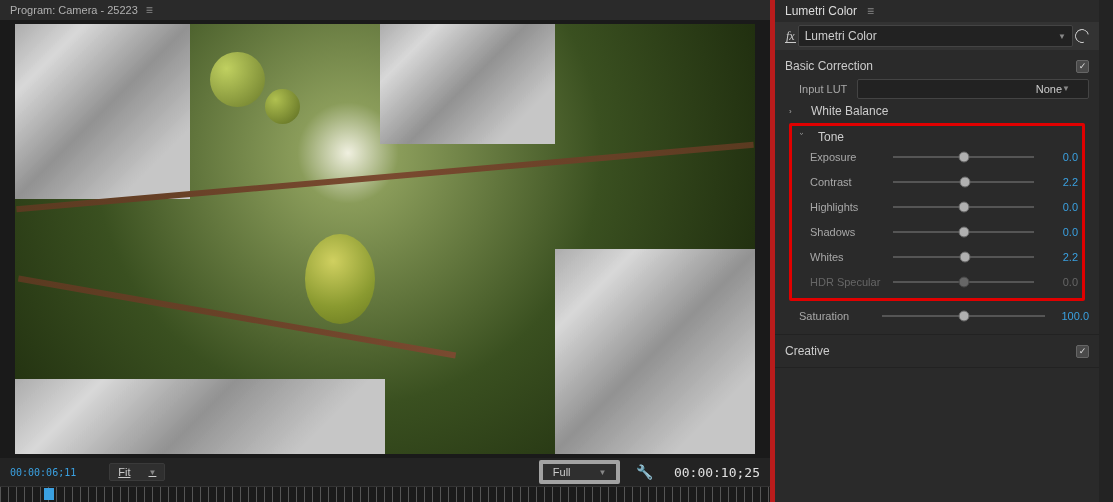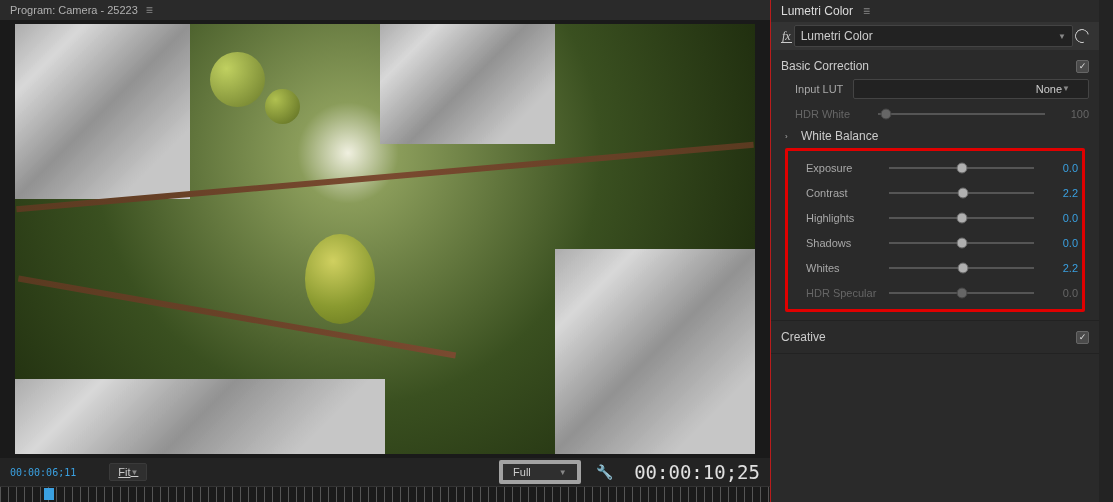--- a/index.html
+++ b/index.html
@@ -22,45 +22,45 @@
     
     .blob { position: absolute; border-radius: 50%; }
     .fruit1 { top: 28px; left: 195px; width: 55px; height: 55px; background: radial-gradient(circle at 30% 30%, #c0d060, #6a7a2a); }
     .fruit2 { top: 65px; left: 250px; width: 35px; height: 35px; background: radial-gradient(circle at 30% 30%, #b0c050, #5a6a20); }
     .bird { top: 210px; left: 290px; width: 70px; height: 90px; background: radial-gradient(circle at 40% 30%, #d0d060, #8a9a30 60%, #6a7a20); }
     .branch1 { position: absolute; top: 150px; left: 0; width: 100%; height: 6px; background: linear-gradient(90deg, #5a3a20, #7a4a30, #5a3a20); transform: rotate(-5deg); }
     .branch2 { position: absolute; top: 290px; left: 0; width: 60%; height: 6px; background: linear-gradient(90deg, #5a3a20, #7a4a30); transform: rotate(10deg); }
     
     .transport-bar { height: 28px; display: flex; align-items: center; padding: 0 10px; gap: 8px; background: #232323; }
     .tc-left { color: #3aa0e0; font-size: 10px; font-family: monospace; }
-    .fit-select { display: flex; align-items: center; background: #2f2f2f; border: 1px solid #3a3a3a; padding: 2px 8px; border-radius: 2px; color: #ccc; font-size: 11px; margin-left: 25px; cursor: pointer; text-decoration: underline; }
+    .fit-select { display: flex; align-items: center; gap: 18px; background: #2f2f2f; border: 1px solid #3a3a3a; padding: 2px 8px; border-radius: 2px; color: #ccc; font-size: 11px; margin-left: 25px; cursor: pointer; text-decoration: underline; }
     .chev { font-size: 8px; color: #888; }
     .spacer { flex: 1; }
     .zoom-select { display: flex; align-items: center; gap: 28px; background: #2f2f2f; border: 4px solid #a3a3a3; padding: 2px 10px; border-radius: 2px; color: #ccc; font-size: 11px; cursor: pointer; }
     .wrench { color: #ccc; font-size: 14px; margin: 0 8px; cursor: pointer; }
-    .tc-right { color: #e0e0e0; font-size: 19px; font-family: monospace; margin-left: 4px; }
+    .tc-right { color: #e0e0e0; font-size: 13px; font-family: monospace; margin-left: 4px; }
     .timeline-ruler { height: 16px; background: #1a1a1a; border-top: 1px solid #333; position: relative; }
     .ruler-ticks { position: absolute; inset: 0; background: repeating-linear-gradient(90deg, #555, #555 1px, transparent 1px, transparent 8px); }
     .playhead { position: absolute; top: 1px; left: 44px; width: 10px; height: 12px; background: #3aa0e0; }
     
     
-    .lumetri-panel { width: 329px; height: 100%; background: #2a2a2a; border-left: 1px solid #b91c1c; display: flex; flex-direction: column; overflow: hidden; }
+    .lumetri-panel { width: 329px; height: 100%; background: #2a2a2a; border-left: 5px solid #b91c1c; display: flex; flex-direction: column; overflow: hidden; }
     .lumetri-header { height: 22px; display: flex; align-items: center; padding: 0 10px; color: #dcdcdc; font-size: 12px; }
     .lumetri-header .menu-icon { margin-left: 10px; color: #888; }
     .master-bar { background: #333; padding: 4px 10px; display: flex; align-items: center; gap: 6px; font-size: 11px; }
     .arrow-r { font-size: 7px; color: #888; transform: scaleX(0.7); }
     .master-link { color: #888; cursor: pointer; }
     .active-link { color: #3aa0e0; cursor: pointer; }
     .fx-row { background: #333; padding: 3px 10px; display: flex; align-items: center; gap: 2px; }
     .fx-icon { font-style: italic; font-family: serif; color: #ccc; font-size: 12px; border-bottom: 1px solid #ccc; line-height: 1; padding: 0 1px; }
     .fx-select { flex: 1; background: #222; border: 1px solid #444; color: #ccc; padding: 3px 6px; display: flex; justify-content: space-between; align-items: center; border-radius: 2px; cursor: pointer; }
     .reset-arc { width: 14px; height: 14px; border: 1.5px solid #ccc; border-radius: 50%; border-right-color: transparent; transform: rotate(30deg); position: relative; cursor: pointer; }
     
     .section { padding: 6px 10px; border-bottom: 1px solid #222; }
-    .section-header { display: flex; align-items: center; gap: 6px; color: #ccc; font-size: 12px; padding: 3px 0; cursor: pointer; }
+    .section-header { display: flex; align-items: center; gap: 12px; color: #ccc; font-size: 12px; padding: 3px 0; cursor: pointer; }
     .check-box { width: 13px; height: 13px; margin-left: auto; background: #4a4a4a; border: 1px solid #666; border-radius: 2px; display: flex; align-items: center; justify-content: center; color: #ddd; font-size: 9px; cursor: pointer; }
     
     .row { display: flex; align-items: center; padding: 3px 0 3px 14px; font-size: 11px; height: 25px; }
     .row-label { width: 75px; color: #a8a8a8; }
     .row.disabled .row-label, .row.disabled .row-value { color: #666; }
     .lut-row .row-label { width: 58px; }
     .lut-select { flex: 1; background: #222; border: 1px solid #444; padding: 3px 18px; display: flex; justify-content: flex-end; align-items: center; border-radius: 2px; color: #ccc; cursor: pointer; }
     .slider-track { flex: 1; height: 2px; background: #555; position: relative; margin: 0 8px; }
     .slider-thumb { position: absolute; top: 50%; transform: translate(-50%, -50%); width: 11px; height: 11px; border-radius: 50%; background: #b0b0b0; border: 1px solid #666; cursor: pointer; }
     .row.disabled .slider-thumb { background: #666; border-color: #444; }
@@ -137,34 +137,31 @@
     </div>
 
     <div class="row lut-row">
       <span class="row-label">Input LUT</span>
       <div class="lut-select">
         <span>None</span>
         <span class="chev">▼</span>
       </div>
     </div>
 
-    <div class="row disabled">
-      <span class="row-label">HDR White</span>
-      <div class="slider-track">
-        <div class="slider-thumb" style="left:5%"></div>
-      </div>
-      <span class="row-value">100</span>
-    </div>
 
     <div class="section-header" style="padding-left:4px">
       <span class="wb-chev">›</span>
       <span>White Balance</span>
     </div>
 
     <div class="tone-highlight">
+      <div class="section-header" style="padding:0">
+        <span class="wb-chev down">›</span>
+        <span>Tone</span>
+      </div>
       <div class="row">
         <span class="row-label">Exposure</span>
         <div class="slider-track">
             <div class="slider-thumb" style="left:50%"></div>
           </div>
         <span class="row-value">0.0</span>
       </div>
       <div class="row">
         <span class="row-label">Contrast</span>
         <div class="slider-track">
@@ -196,20 +193,27 @@
       <div class="row disabled">
         <span class="row-label">HDR Specular</span>
         <div class="slider-track">
             <div class="slider-thumb" style="left:50%"></div>
           </div>
         <span class="row-value">0.0</span>
       </div>
     </div>
 
 
+    <div class="row">
+      <span class="row-label">Saturation</span>
+      <div class="slider-track">
+          <div class="slider-thumb" style="left:50%"></div>
+        </div>
+      <span class="row-value">100.0</span>
+    </div>
   </div>
 
   <div class="section">
     <div class="section-header">
       <span>Creative</span>
       <span class="check-box">✓</span>
     </div>
   </div>
 </div>
 

